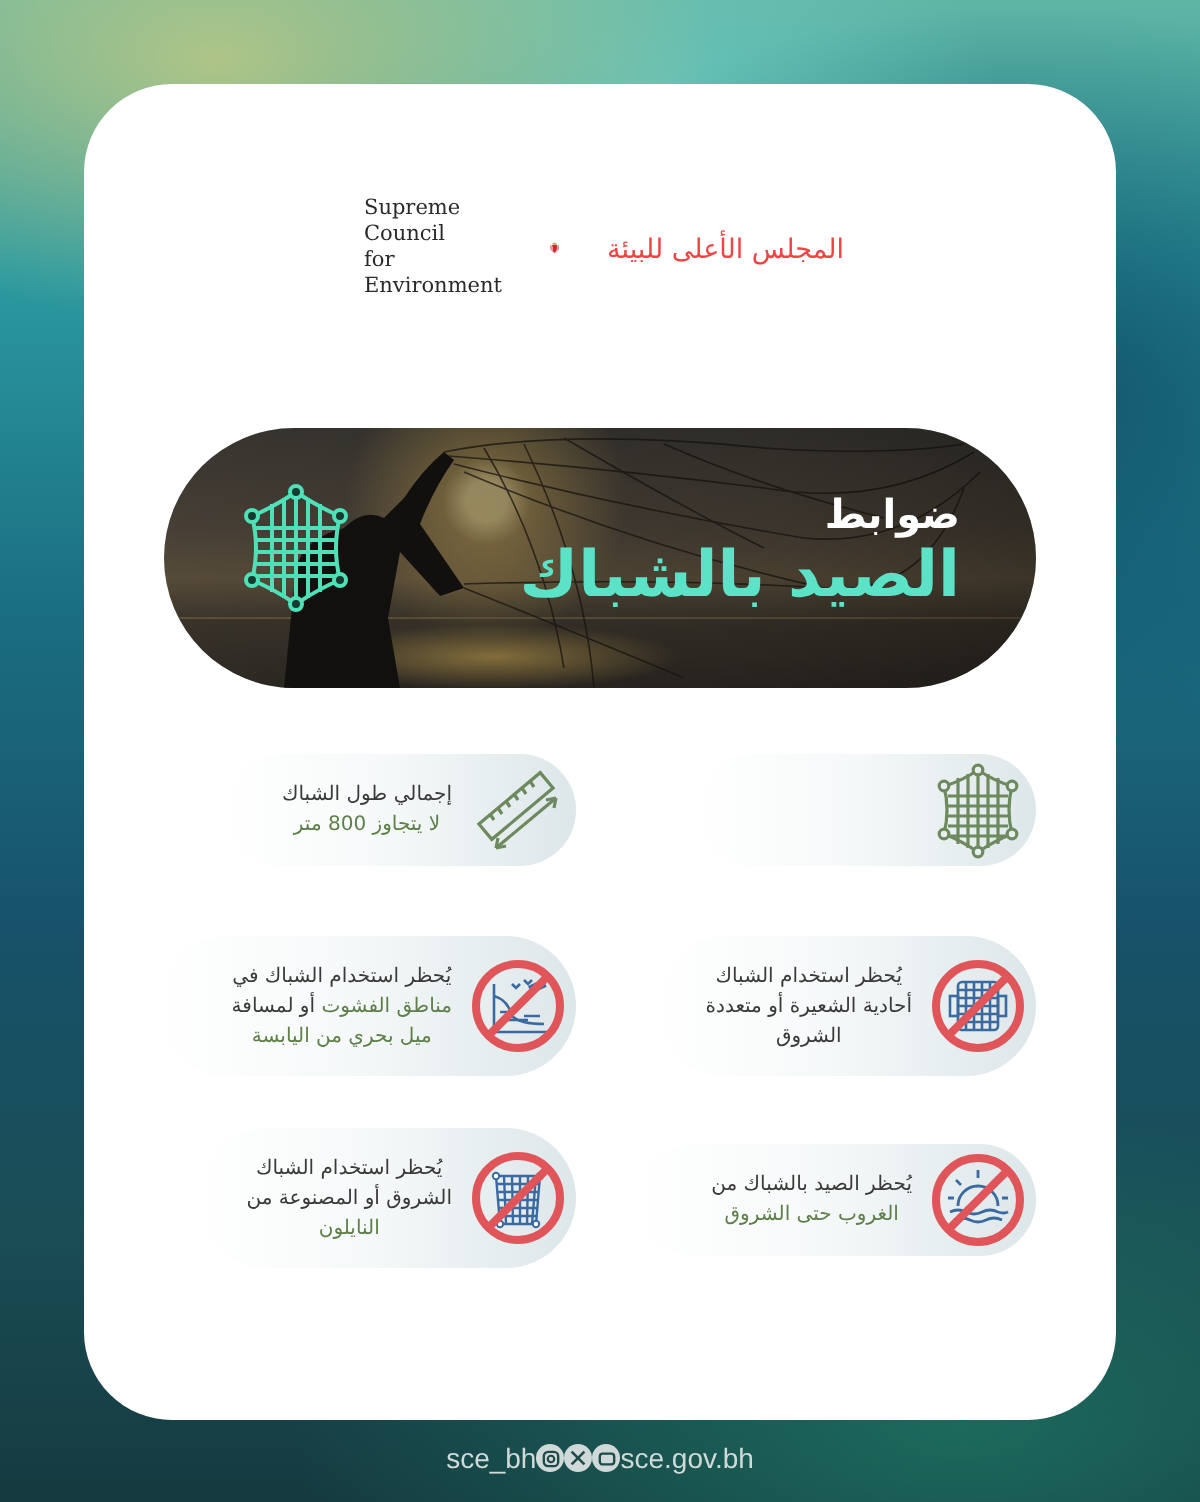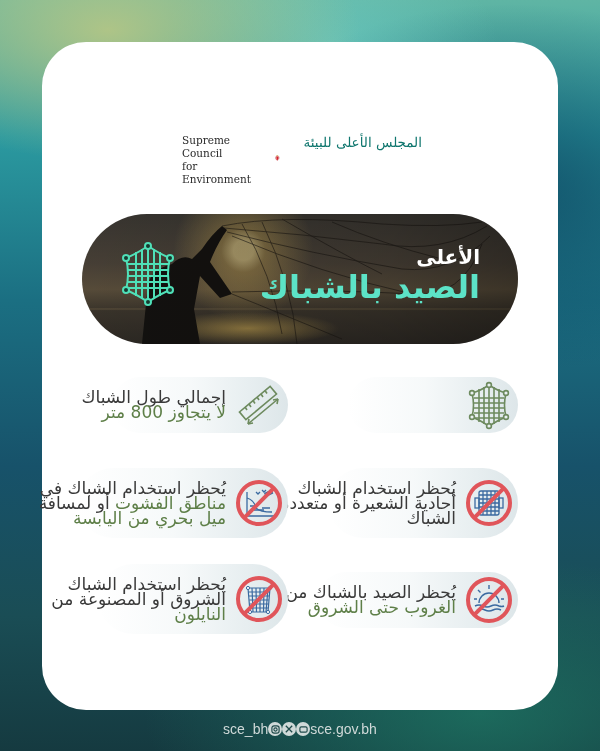--- a/index.html
+++ b/index.html
@@ -13,29 +13,29 @@
       radial-gradient(ellipse 70% 35% at 85% 25%, rgba(10,60,90,0.7), rgba(10,60,90,0) 70%),
       radial-gradient(ellipse 80% 30% at 80% 95%, rgba(30,120,100,0.75), rgba(30,120,100,0) 70%),
       linear-gradient(180deg, #5fb5a4 0%, #2b9aa0 18%, #1b6f82 40%, #17526a 62%, #1a4d55 82%, #153a40 100%);
   }
   .sheet {
     position: absolute; left: 42px; top: 42px; width: 516px; height: 668px;
     background: #ffffff; border-radius: 44px;
   }
   .logo {
     position: absolute; left: 140px; top: 56px; height: 52px; width: 240px;
-    display: flex; gap: 24px; margin-top: 36px;
+    display: flex; align-items: center; gap: 24px;
   }
   .logo-en {
     font-family: "DejaVu Serif", serif; font-size: 10.5px; line-height: 13px; color: #2a2a2a;
     text-align: left; width: 92px;
   }
   .logo-emblem { width: 36px; height: 48px; }
   .logo-ar {
-    font-family: "DejaVu Serif", serif; font-size: 13.5px; color: #0f766e; direction: rtl;
+    font-family: "DejaVu Serif", serif; font-size: 13.5px; color: #ef4444; direction: rtl;
     letter-spacing: -0.5px; white-space: nowrap;
   }
   .banner {
     position: absolute; left: 40px; top: 172px; width: 436px; height: 130px;
     border-radius: 65px; overflow: hidden;
     background:
       radial-gradient(circle at 37% 28%, rgba(255,230,150,0.55) 0 10px, rgba(230,190,90,0.35) 22px, rgba(0,0,0,0) 70px),
       radial-gradient(ellipse 30% 18% at 38% 88%, rgba(230,190,90,0.55), rgba(0,0,0,0) 70%),
       linear-gradient(180deg, #3a3732 0%, #4a4238 38%, #5b4f3c 58%, #3b352c 75%, #2e2a25 100%);
   }
@@ -46,21 +46,21 @@
   .banner-kicker { font-size: 20px; font-weight: bold; color: #ffffff; line-height: 26px; }
   .banner-title { font-size: 32px; font-weight: bold; color: #5ce3c7; line-height: 34px; }
 
   .rule {
     position: absolute; height: 56px; border-radius: 28px;
     display: flex; flex-direction: row-reverse; align-items: center;
     background: linear-gradient(270deg, #dde6e9 0%, #e7eef0 22%, rgba(240,245,246,0.6) 55%, rgba(255,255,255,0) 100%);
   }
   .rule.tall { height: 70px; border-radius: 35px; }
   .rule-icon { width: 50px; height: 50px; flex: 0 0 50px; margin-right: 4px; margin-left: 8px; }
-  .rule-text { direction: rtl; text-align: right; font-size: 17px; line-height: 15px; color: #3a3a3a; white-space: nowrap; }
+  .rule-text { direction: rtl; text-align: center; font-size: 10px; line-height: 15px; color: #3a3a3a; white-space: nowrap; }
   .rule-text .hl { color: #5e7f48; font-weight: normal; }
   .rule-text .line { display: block; }
 
   .footer {
     position: absolute; left: 0; right: 0; top: 718px; height: 22px;
     display: flex; justify-content: center; align-items: center; gap: 0;
     color: #cfd9d8; font-family: "Liberation Sans", sans-serif; font-size: 14px;
   }
   .social { width: 14px; height: 14px; border-radius: 50%; background: #cfd9d8; display: inline-flex; align-items: center; justify-content: center; }
 </style>
@@ -111,21 +111,21 @@
       <g fill="#173a30" stroke="#4fe0b8" stroke-width="2">
         <circle cx="28" cy="4" r="3"></circle>
           <circle cx="50" cy="16" r="3"></circle>
           <circle cx="50" cy="48" r="3"></circle>
         <circle cx="28" cy="60" r="3"></circle>
           <circle cx="6" cy="48" r="3"></circle>
           <circle cx="6" cy="16" r="3"></circle>
       </g>
     </svg>
     <div class="banner-text">
-      <div class="banner-kicker">الأعلى</div>
+      <div class="banner-kicker">ضوابط</div>
       <div class="banner-title">الصيد بالشباك</div>
     </div>
   </div>
 
   <div class="rule" style="right: 40px; top: 335px; width: 170px;">
     <svg class="rule-icon" viewBox="0 0 50 50">
       <g stroke="#6d8a5e" stroke-width="1.6" fill="none">
         <path d="M25 5 Q34 11 42 13 Q39 25 42 37 Q34 40 25 46 Q16 40 8 37 Q11 25 8 13 Q16 11 25 5 Z"></path>
         <path d="M15 9 L15 42 M20 7 L20 44 M25 6 L25 45 M30 7 L30 44 M35 9 L35 42"></path>
         <path d="M10 18 L40 18 M10 23 L40 23 M10 28 L40 28 M10 33 L40 33 M11 38 L39 38"></path>
@@ -164,21 +164,21 @@
         <path d="M15 17 L35 17 M15 21 L35 21 M15 25 L35 25 M15 29 L35 29 M15 33 L35 33"></path>
         <rect x="11" y="20" width="4" height="10"></rect>
           <rect x="35" y="20" width="4" height="10"></rect>
       </g>
       <circle cx="25" cy="25" r="21" stroke="#e0555a" stroke-width="4" fill="none"></circle>
       <path d="M39.8 10.2 L10.2 39.8" stroke="#e0555a" stroke-width="4"></path>
     </svg>
     <div class="rule-text">
       <span class="line">يُحظر استخدام الشباك</span>
       <span class="line">أحادية الشعيرة أو متعددة</span>
-      <span class="line">الشباك</span>
+      <span class="line">الشروق</span>
     </div>
   </div>
 
   <div class="rule tall" style="right: 270px; top: 426px; width: 210px;">
     <svg class="rule-icon" viewBox="0 0 50 50">
       <g stroke="#3b6aa0" stroke-width="1.3" fill="none">
         <path d="M13 14 L13 38 L40 38"></path>
         <path d="M13 20 Q20 22 22 30 Q26 34 38 34"></path>
         <path d="M16 28 L22 28 M20 32 L30 32 M28 30 L36 30"></path>
         <path d="M22 14 l2 2 l2 -2 M28 12 l2 2 l2 -2"></path>

